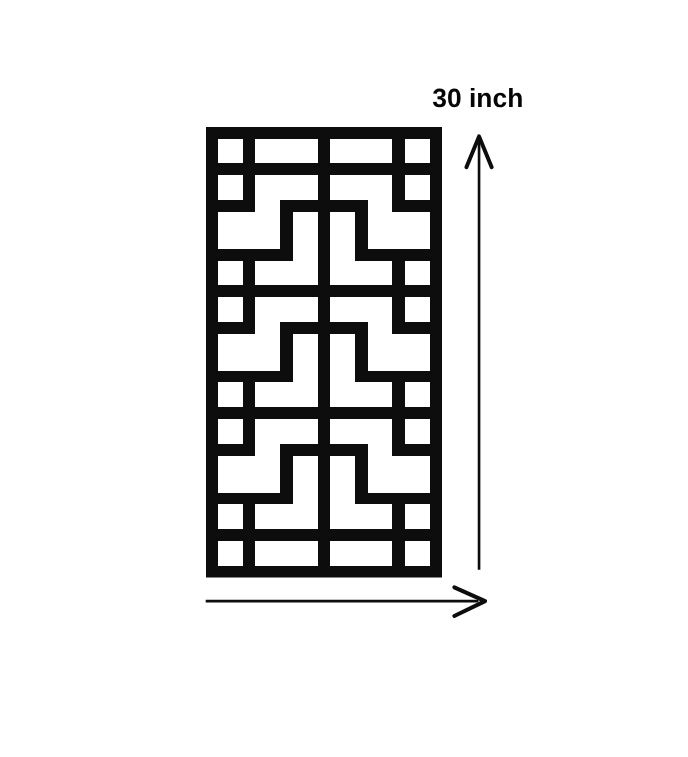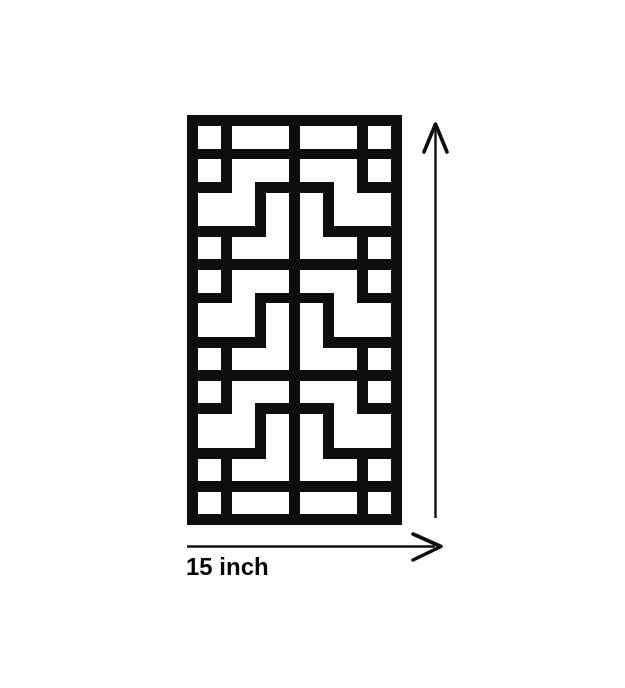--- a/index.html
+++ b/index.html
@@ -177,15 +177,15 @@
   <svg id="height-arrow" class="arrow-svg" width="30" height="405" viewBox="0 0 30 405">
     <line x1="15.5" y1="10" x2="15.5" y2="400" stroke="#0d0d0d" stroke-width="2.4"></line>
     <polyline points="4,34 15.5,6 27,34" fill="none" stroke="#0d0d0d" stroke-width="3.6" stroke-linecap="round" stroke-linejoin="round"></polyline>
   </svg>
 
   <svg id="width-arrow" class="arrow-svg" width="262" height="34" viewBox="0 0 262 34">
     <line x1="2" y1="16.5" x2="250" y2="16.5" stroke="#0d0d0d" stroke-width="2.4"></line>
     <polyline points="228,4 256,16.5 228,30" fill="none" stroke="#0d0d0d" stroke-width="3.6" stroke-linecap="round" stroke-linejoin="round"></polyline>
   </svg>
 
-  <div id="width-label" class="dim-label">15 inch</div>
+  <div id="height-label" class="dim-label">30 inch</div>
 
 </div>
 
 </body></html>

